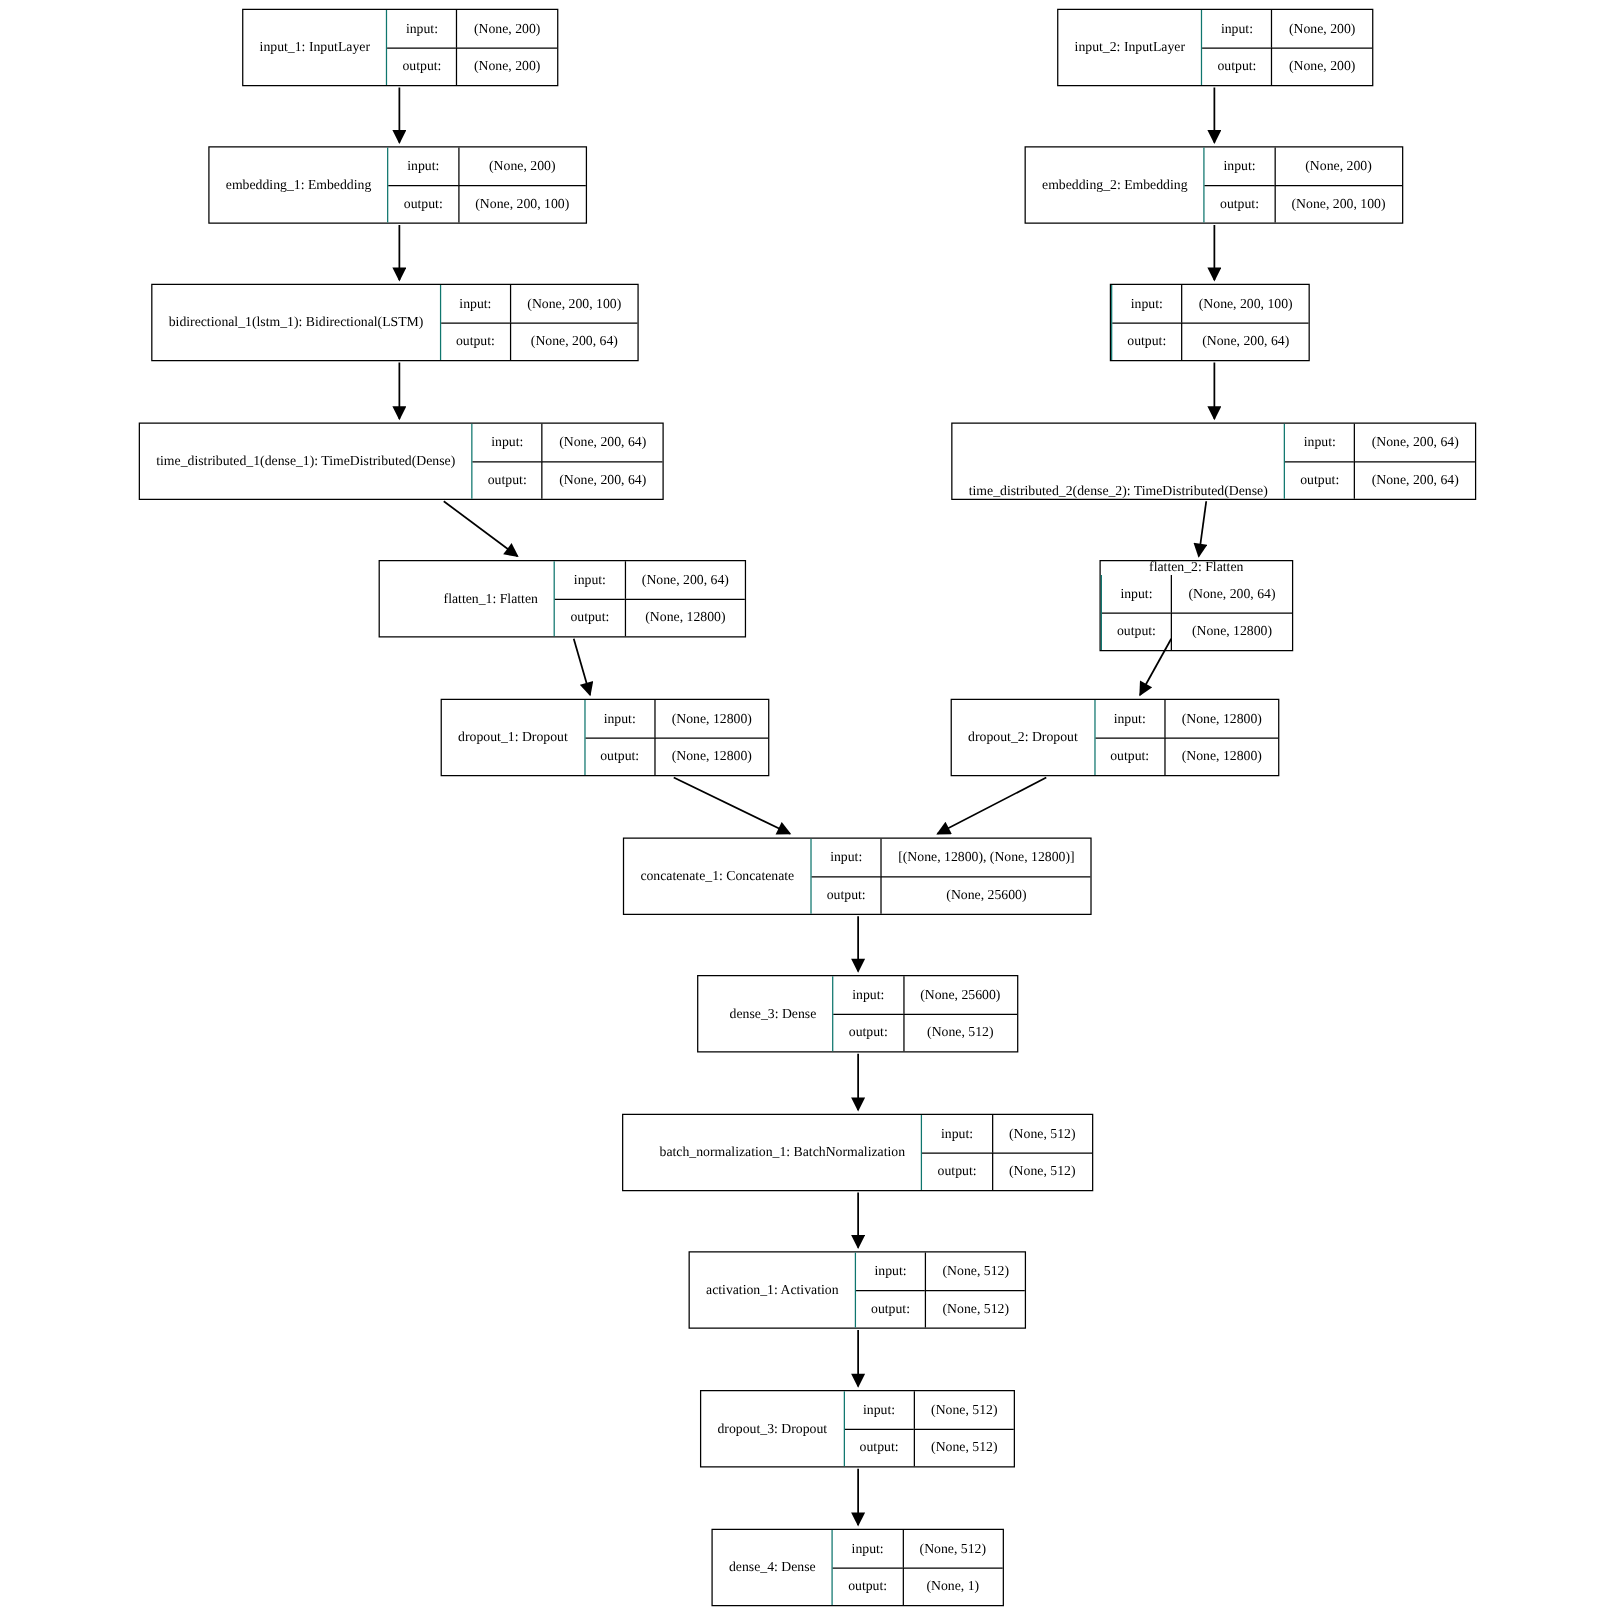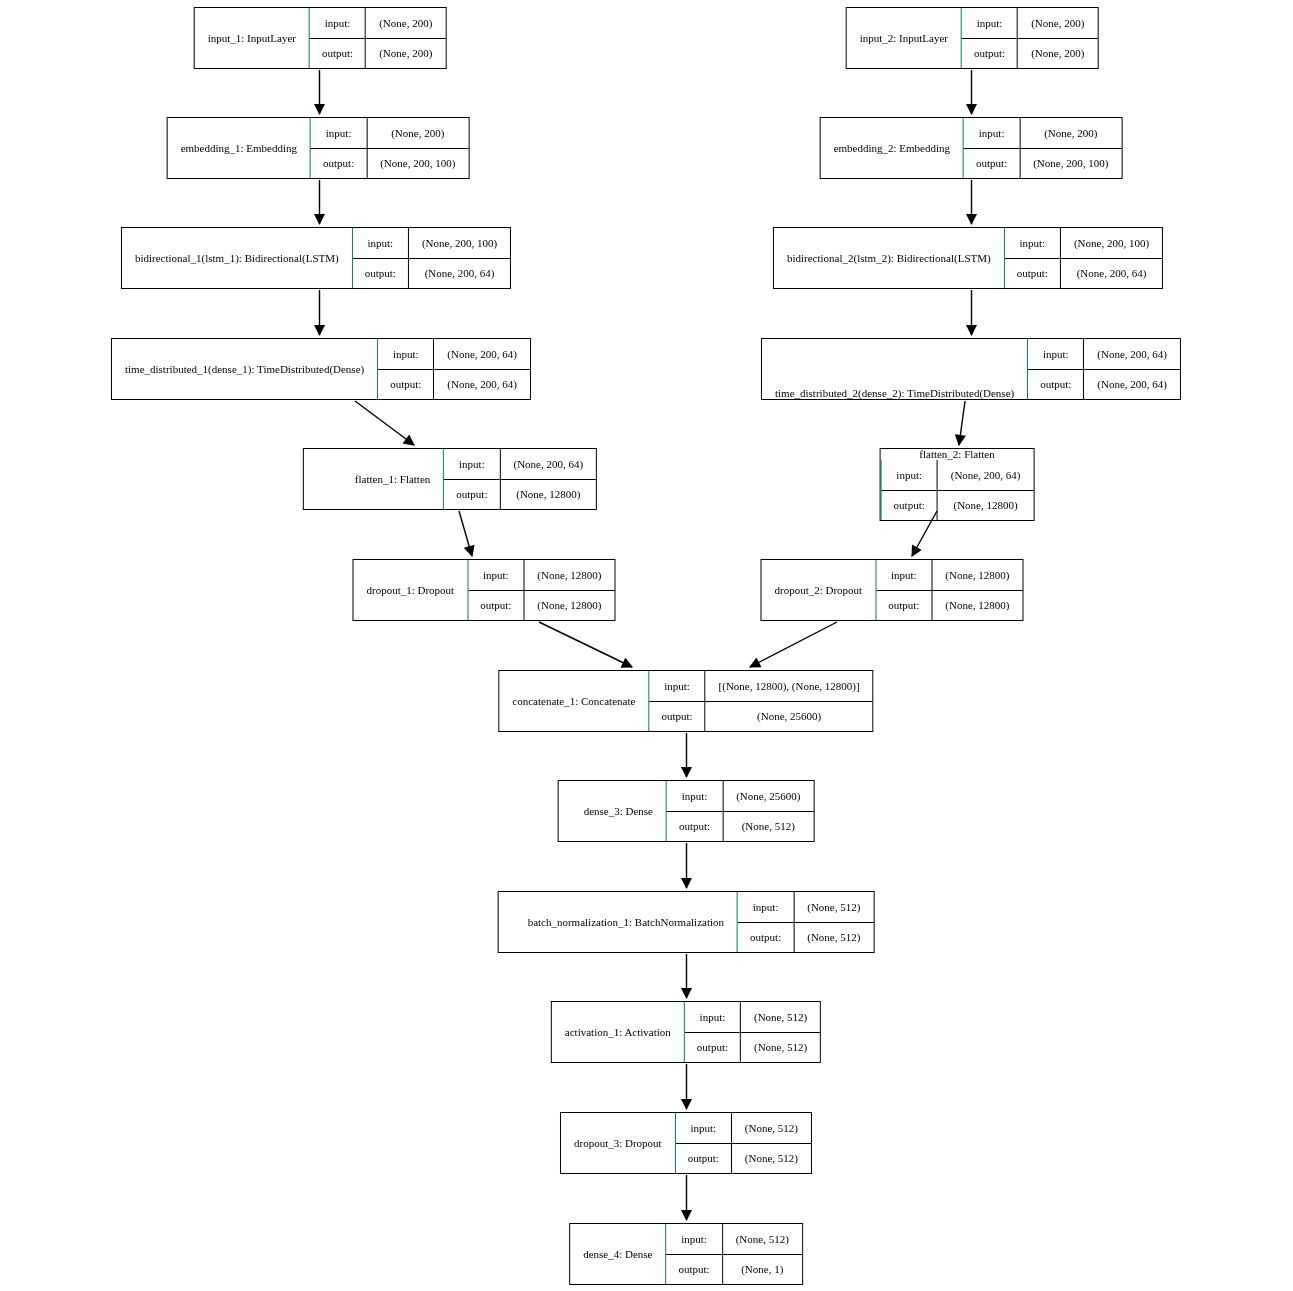--- a/index.html
+++ b/index.html
@@ -160,21 +160,20 @@
     <div class="node" style="left: 971px; top: 117px;">
     <div class="layer-label">embedding_2: Embedding</div>
     <div class="io">
       <div class="io-key row-in">input:</div>
       <div class="io-val row-in">(None, 200)</div>
       <div class="io-key row-out">output:</div>
       <div class="io-val row-out">(None, 200, 100)</div>
     </div>
   </div>
     <div class="node" style="left: 968px; top: 227px;">
-    <div class="layer-label">bidirectional_2(lstm_2): Bidirectional(LSTM)</div>
     <div class="io">
       <div class="io-key row-in">input:</div>
       <div class="io-val row-in">(None, 200, 100)</div>
       <div class="io-key row-out">output:</div>
       <div class="io-val row-out">(None, 200, 64)</div>
     </div>
   </div>
     <div class="node" style="left: 971px; top: 338px; align-items: flex-end;">
     <div class="layer-label">time_distributed_2(dense_2): TimeDistributed(Dense)</div>
     <div class="io">

